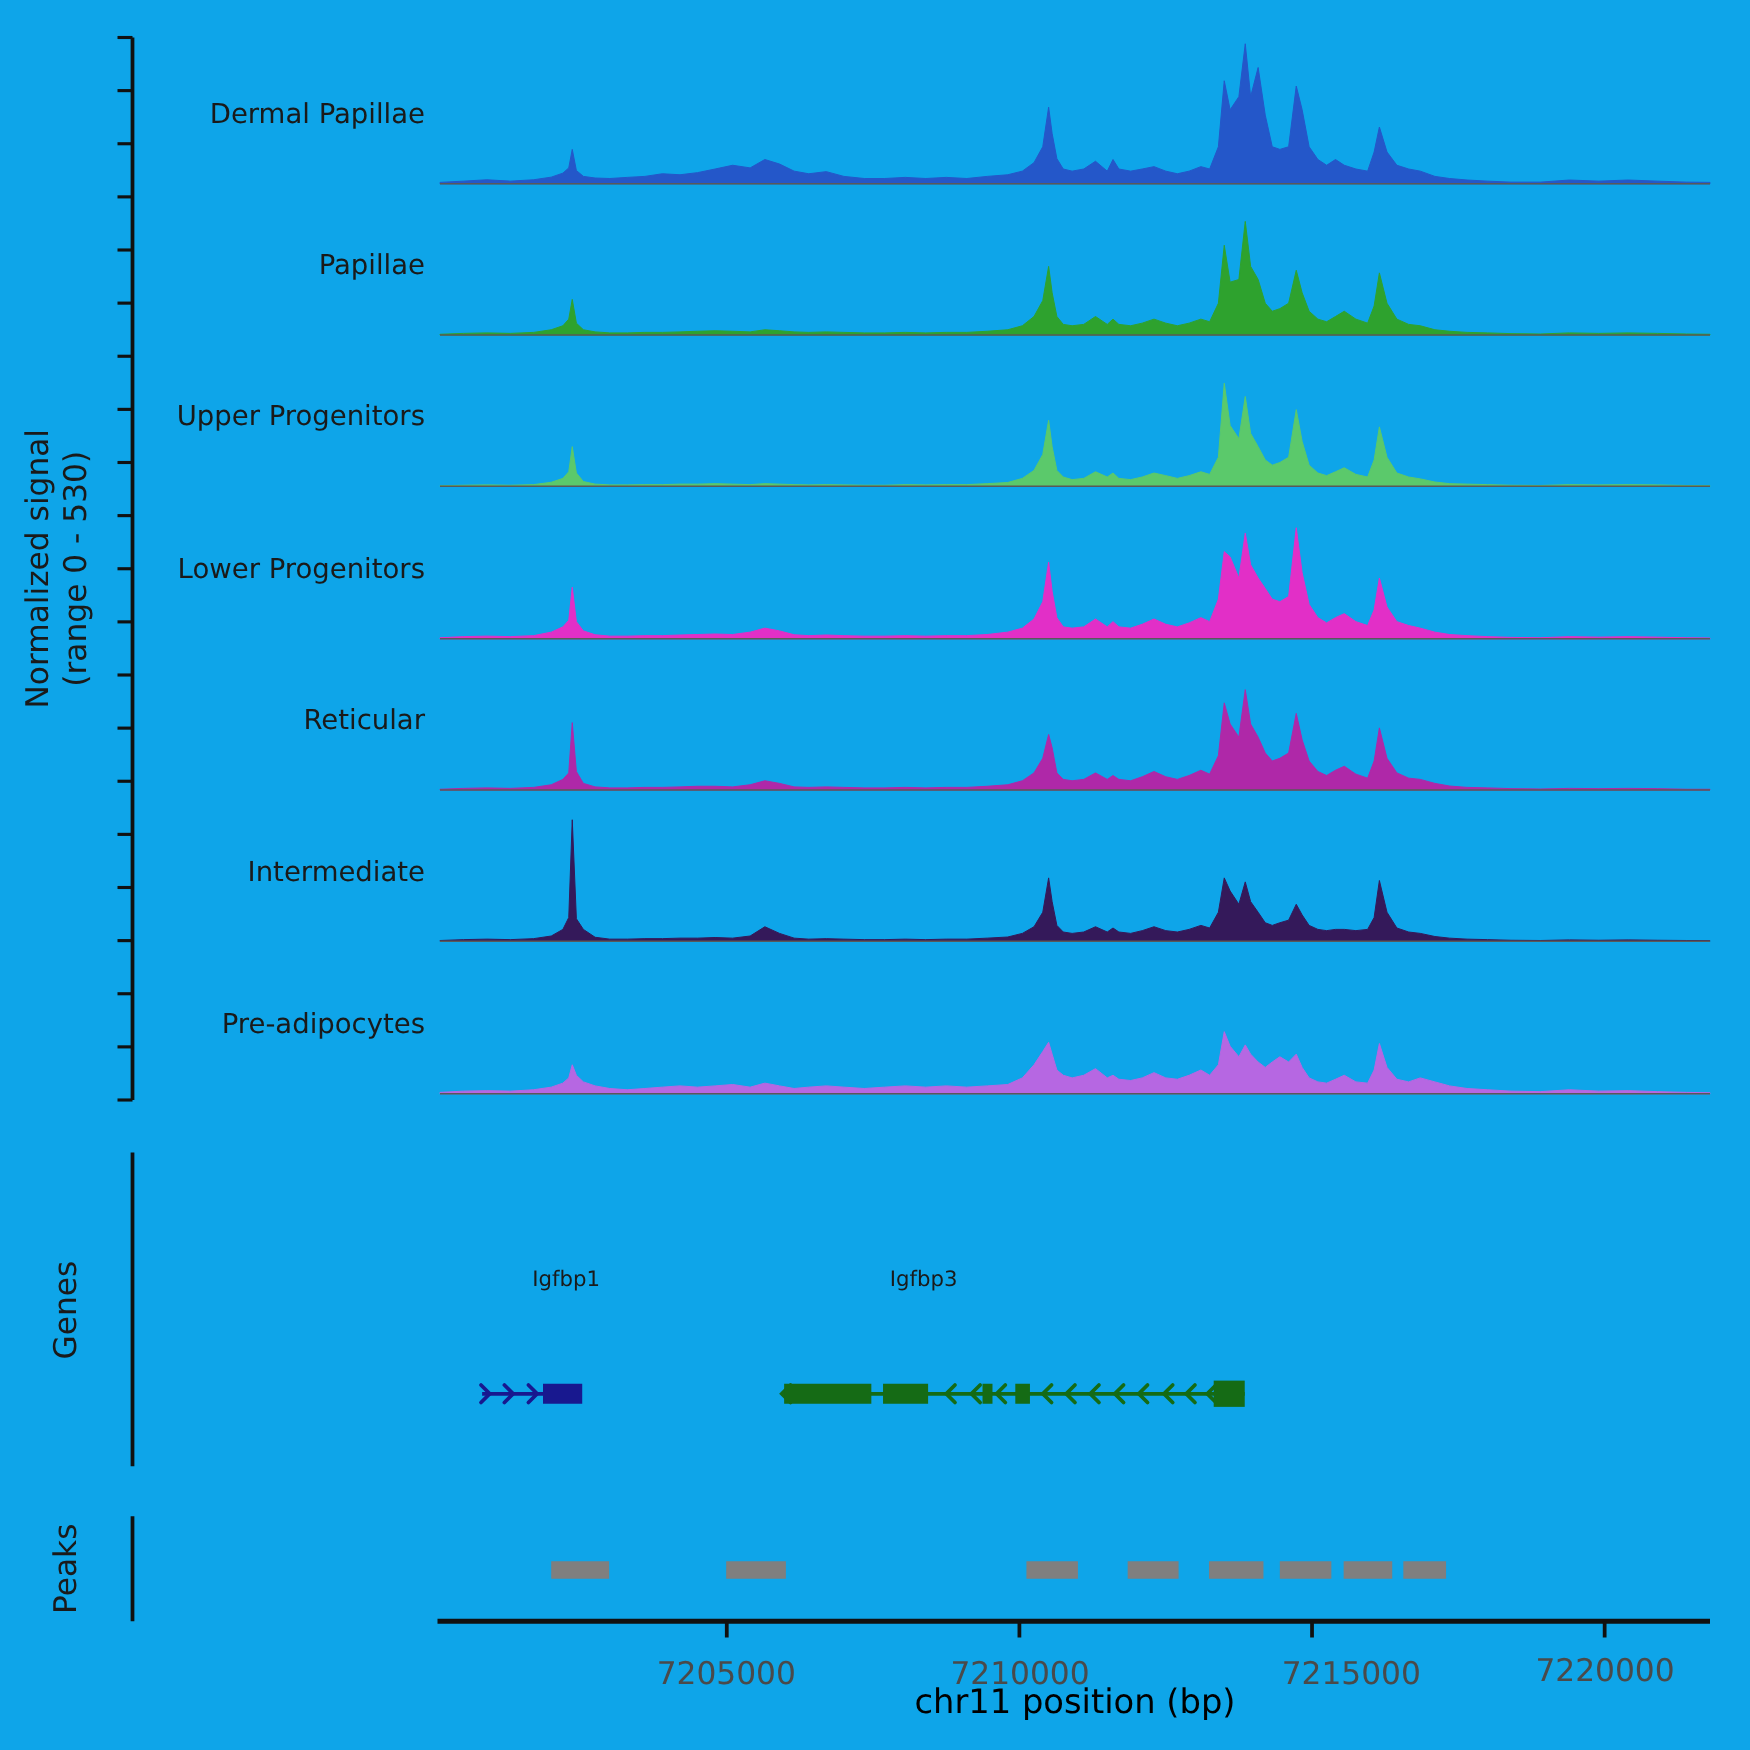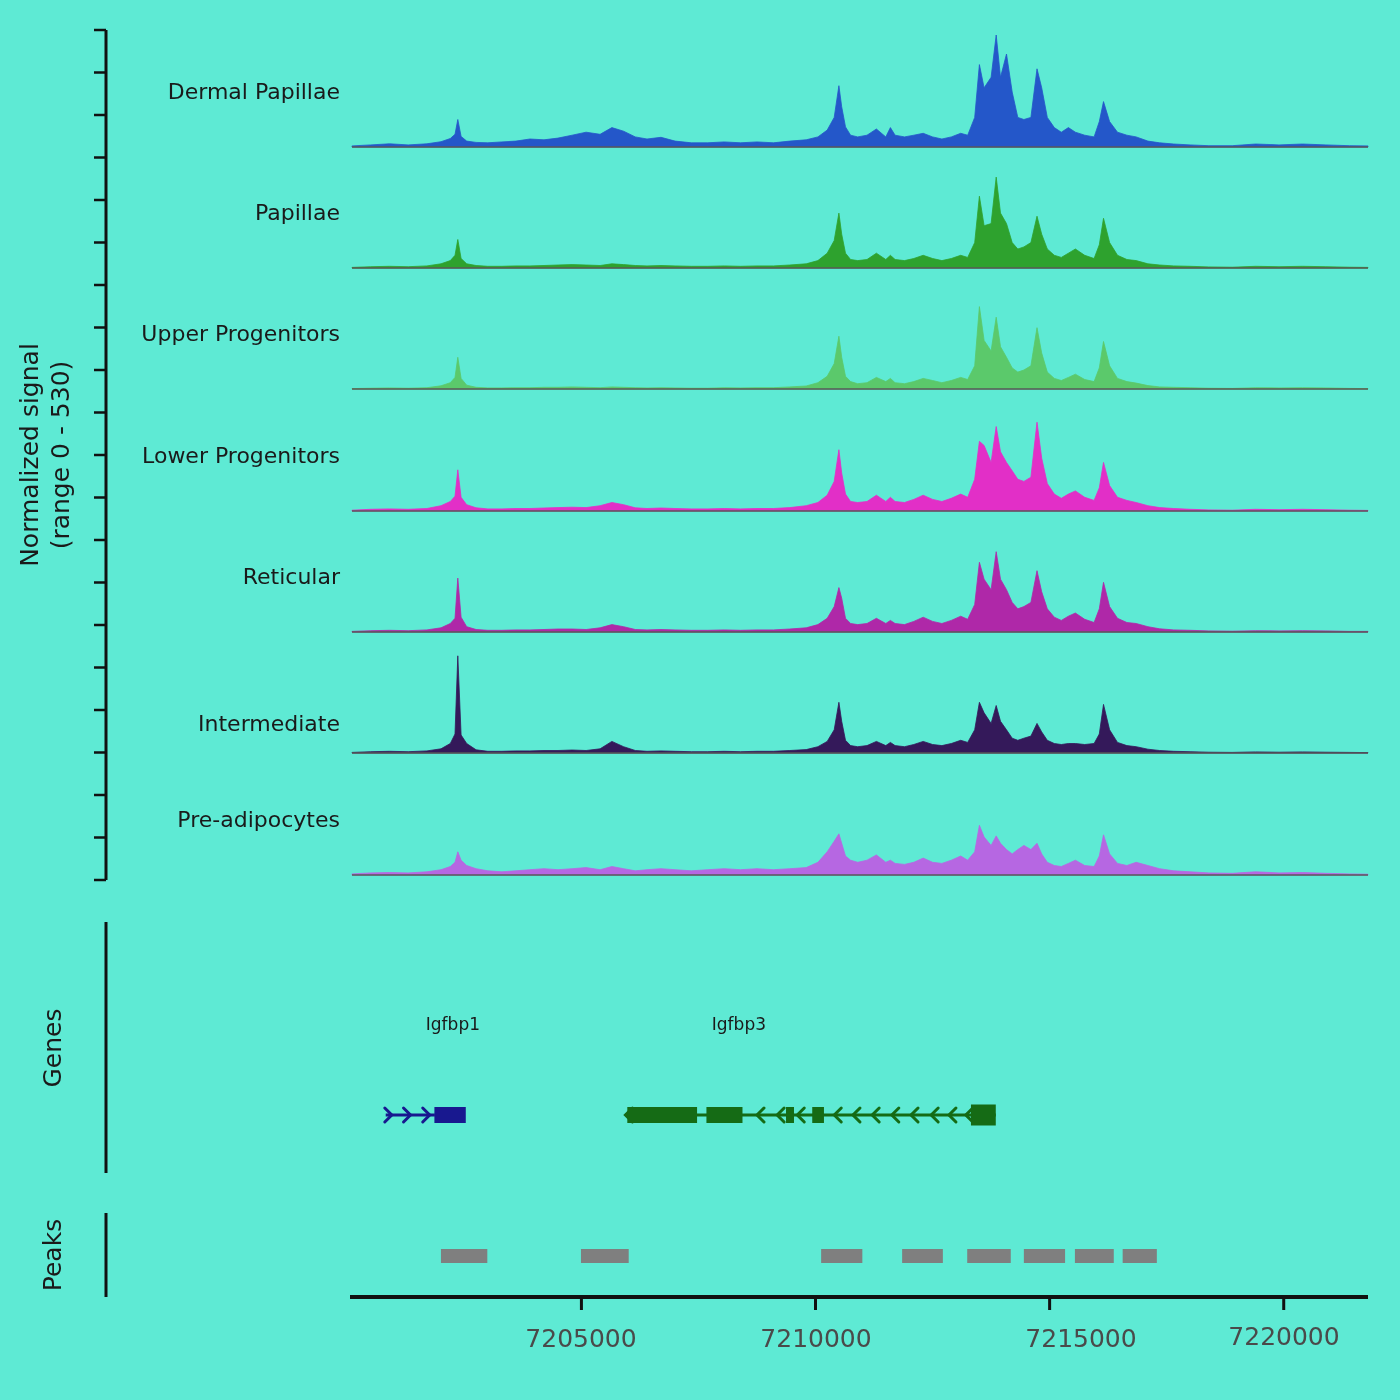--- a/index.html
+++ b/index.html
@@ -1,16 +1,16 @@
 <!DOCTYPE html>
 <html><head>
 <meta charset="utf-8">
 <style>
   html,body{margin:0;padding:0;background:#fff;}
-  #figure{position:relative;width:1400px;height:1400px;background:#5eead4;
+  #figure{position:relative;width:1400px;height:1400px;background:#0ea5e9;
           font-family:"DejaVu Sans","Liberation Sans",sans-serif;color:#1a1a1a;overflow:hidden;}
   #chart-svg{position:absolute;left:0;top:0;}
   .track-label{position:absolute;left:100px;width:240px;text-align:right;font-size:22px;color:#1a1a1a;}
   .rot-label{position:absolute;transform:translate(-50%,-50%) rotate(-90deg);white-space:nowrap;
              text-align:center;font-size:25px;color:#1a1a1a;line-height:31px;}
   .gene-label{position:absolute;width:140px;text-align:right;font-size:17px;color:#1a1a1a;}
   .x-tick-label{position:absolute;width:200px;text-align:center;font-size:25px;color:#4a4a4a;margin-top:14px;}
   .x-axis-label{position:absolute;width:520px;text-align:center;font-size:27px;color:#000;}
 </style>
 </head>
@@ -92,32 +92,33 @@
       <line x1="815.520737327189" y1="1297" x2="815.520737327189" y2="1310" stroke="#111" stroke-width="3"></line>
       <line x1="1049.6221198156682" y1="1297" x2="1049.6221198156682" y2="1310" stroke="#111" stroke-width="3"></line>
       <line x1="1283.7235023041476" y1="1297" x2="1283.7235023041476" y2="1310" stroke="#111" stroke-width="3"></line>
     </svg>
 
   <div class="track-label" style="top:79px">Dermal Papillae</div>
   <div class="track-label" style="top:200px">Papillae</div>
   <div class="track-label" style="top:321px">Upper Progenitors</div>
   <div class="track-label" style="top:443px">Lower Progenitors</div>
   <div class="track-label" style="top:564px">Reticular</div>
-  <div class="track-label" style="top:711px">Intermediate</div>
+  <div class="track-label" style="top:686px">Intermediate</div>
   <div class="track-label" style="top:807px">Pre-adipocytes</div>
 
   <div class="rot-label" style="left:45px;top:455px">
     <span style="display:block">Normalized signal</span>
     <span style="display:block">(range 0 - 530)</span>
   </div>
 
   <div class="rot-label" style="left:52px;top:1048px">Genes</div>
   <div class="rot-label" style="left:52px;top:1255px">Peaks</div>
 
   <div class="gene-label" style="left:340px;top:1014px">Igfbp1</div>
   <div class="gene-label" style="left:626px;top:1014px">Igfbp3</div>
 
   <div class="x-tick-label" style="left:481px;top:1310px">7205000</div>
   <div class="x-tick-label" style="left:716px;top:1310px">7210000</div>
   <div class="x-tick-label" style="left:981px;top:1310px">7215000</div>
   <div class="x-tick-label" style="left:1184px;top:1308px">7220000</div>
 
+  <div class="x-axis-label" style="left:600px;top:1346px">chr11 position (bp)</div>
 </div>
 
 </body></html>

